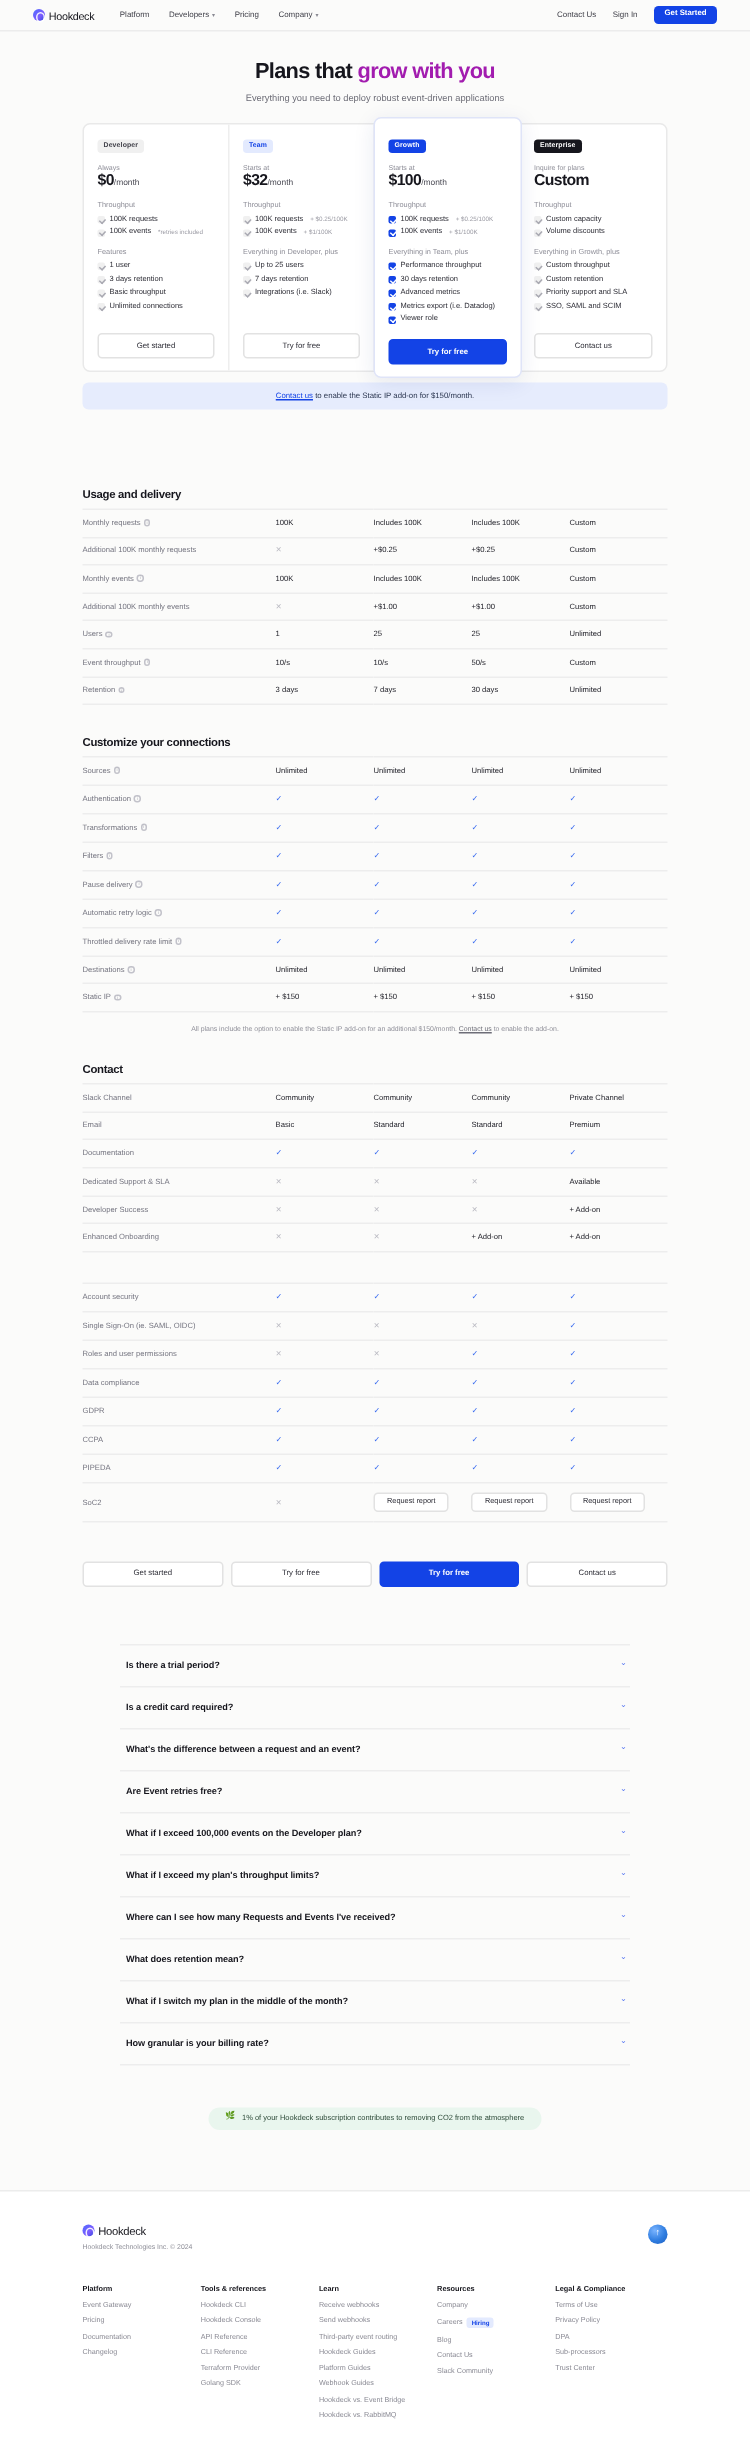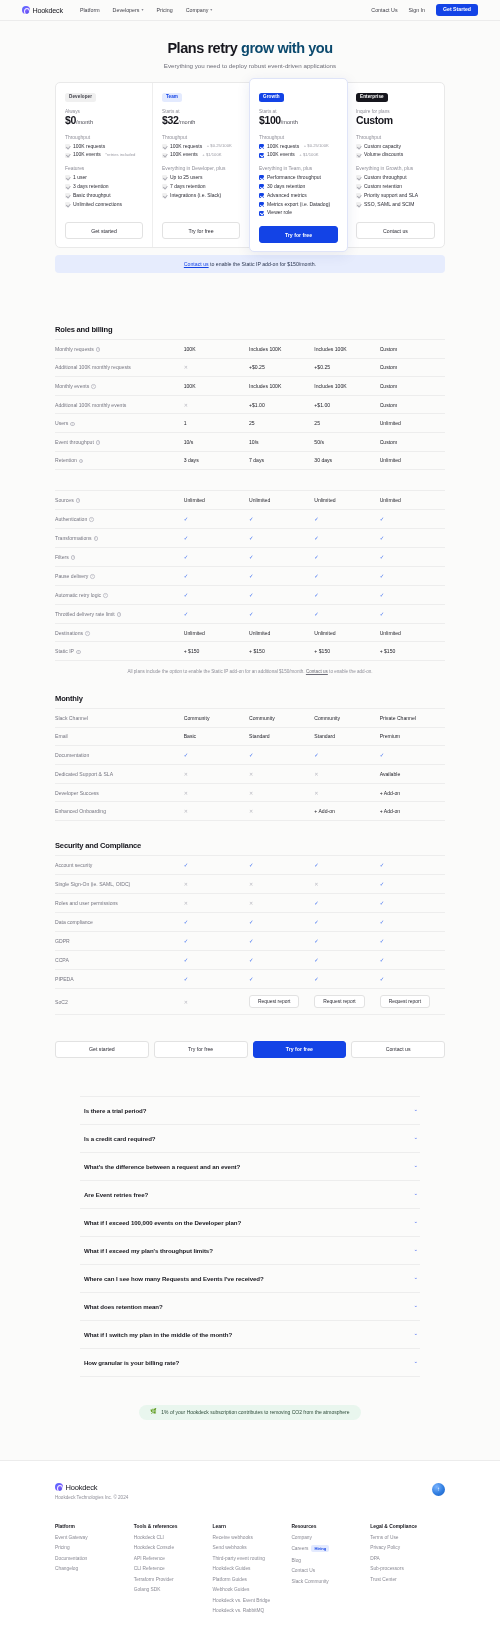--- a/index.html
+++ b/index.html
@@ -44,21 +44,21 @@
   .nav-right { margin-left: auto; display: flex; align-items: center; gap: 11px; }
   .btn-primary-sm {
     background: #1343e6; color: #fff; font-size: 5.2px; font-weight: 600;
     border-radius: 3px; padding: 3.5px 7px; line-height: 1; cursor: pointer;
     border: none; white-space: nowrap;
   }
 
   
   .hero { text-align: center; padding: 19px 0 13px; }
   .hero h1 { font-size: 14.5px; font-weight: 700; letter-spacing: -.45px; line-height: 1.2; }
-  .hero h1 .accent { color: #0c4a6e; margin-top: 48px; }
+  .hero h1 .accent { color: #a21caf; margin-top: 48px; }
   .hero p { font-size: 6.2px; color: #6d6d77; margin-top: 5px; }
 
   
   .cards-wrap { padding: 0 55px; position: relative; }
   .cards {
     display: grid;
     grid-template-columns: repeat(4, 1fr);
     background: #fff;
     border: 1px solid #e9e9e9;
     border-radius: 5px;
@@ -231,21 +231,21 @@
       </span>
     </div>
   <div class="nav-right">
     <span class="nav-link">Contact Us</span>
     <span class="nav-link">Sign In</span>
     <button class="btn-primary-sm">Get Started</button>
   </div>
 </div>
 
 <div class="hero">
-  <h1><span>Plans retry </span><span class="accent">grow with you</span></h1>
+  <h1><span>Plans that </span><span class="accent">grow with you</span></h1>
   <p>Everything you need to deploy robust event-driven applications</p>
 </div>
 
 <div class="cards-wrap">
   <div class="cards" id="pricing-cards">
       <div class="card">
         <span class="plan-badge ">Developer</span>
         <div class="plan-pre">Always</div>
         <div class="plan-price"><span>$0</span><span class="per">/month</span></div>
         <div class="feat-head">Throughput</div>
@@ -401,21 +401,21 @@
           <button class="btn-outline">Contact us</button>
         </div>
       </div>
     </div>
   <div class="static-ip-bar">
     <a>Contact us</a><span> to enable the Static IP add-on for $150/month.</span>
   </div>
 </div>
 
 <div class="tables" id="tables">
-    <div class="tbl-title">Roles and billing</div>
+    <div class="tbl-title">Usage and delivery</div>
     <table class="tbl">
       <tbody>
         <tr>
           <td class="label"><span>Monthly requests</span><span class="info-i">i</span></td>
           <td class="val">100K</td>
           <td class="val">Includes 100K</td>
           <td class="val">Includes 100K</td>
           <td class="val">Custom</td>
         </tr>
         <tr>
@@ -455,20 +455,21 @@
         </tr>
         <tr>
           <td class="label"><span>Retention</span><span class="info-i">i</span></td>
           <td class="val">3 days</td>
           <td class="val">7 days</td>
           <td class="val">30 days</td>
           <td class="val">Unlimited</td>
         </tr>
       </tbody>
     </table>
+    <div class="tbl-title">Customize your connections</div>
     <table class="tbl" style="margin-bottom: 0px;">
       <tbody>
         <tr>
           <td class="label"><span>Sources</span><span class="info-i">i</span></td>
           <td class="val">Unlimited</td>
           <td class="val">Unlimited</td>
           <td class="val">Unlimited</td>
           <td class="val">Unlimited</td>
         </tr>
         <tr>
@@ -523,21 +524,21 @@
         <tr>
           <td class="label"><span>Static IP</span><span class="info-i">i</span></td>
           <td class="val">+ $150</td>
           <td class="val">+ $150</td>
           <td class="val">+ $150</td>
           <td class="val">+ $150</td>
         </tr>
       </tbody>
     </table>
     <div class="tbl-note" style="margin-bottom: 20px;"><span>All plans include the option to enable the Static IP add-on for an additional $150/month. </span><a>Contact us</a><span> to enable the add-on.</span></div>
-    <div class="tbl-title">Monthly</div>
+    <div class="tbl-title">Contact</div>
     <table class="tbl">
       <tbody>
         <tr>
           <td class="label"><span>Slack Channel</span></td>
           <td class="val">Community</td>
           <td class="val">Community</td>
           <td class="val">Community</td>
           <td class="val">Private Channel</td>
         </tr>
         <tr>
@@ -570,21 +571,20 @@
         </tr>
         <tr>
           <td class="label"><span>Enhanced Onboarding</span></td>
           <td class="val"><span class="cross">✕</span></td>
           <td class="val"><span class="cross">✕</span></td>
           <td class="val">+ Add-on</td>
           <td class="val">+ Add-on</td>
         </tr>
       </tbody>
     </table>
-    <div class="tbl-title">Security and Compliance</div>
     <table class="tbl">
       <tbody>
         <tr>
           <td class="label"><span>Account security</span></td>
           <td class="val"><span class="tick">✓</span></td>
           <td class="val"><span class="tick">✓</span></td>
           <td class="val"><span class="tick">✓</span></td>
           <td class="val"><span class="tick">✓</span></td>
         </tr>
         <tr>

